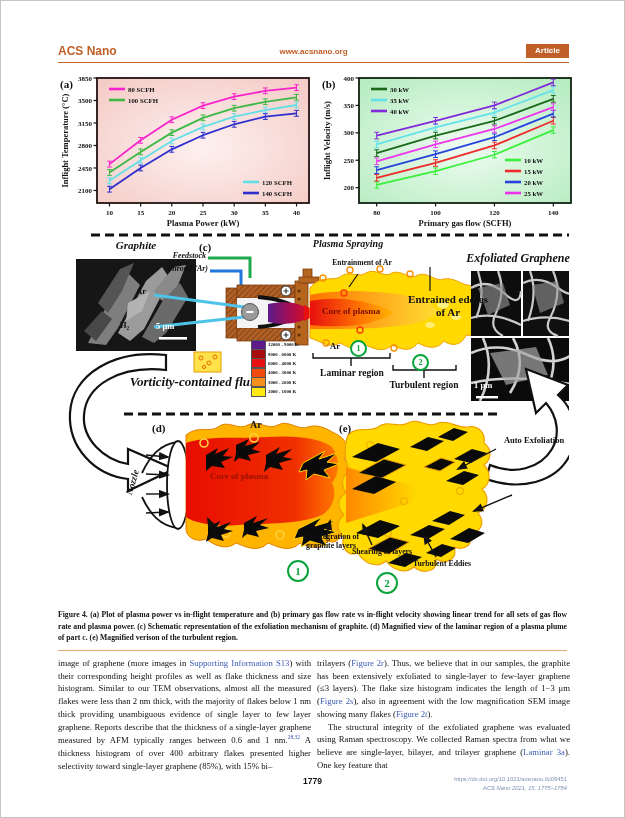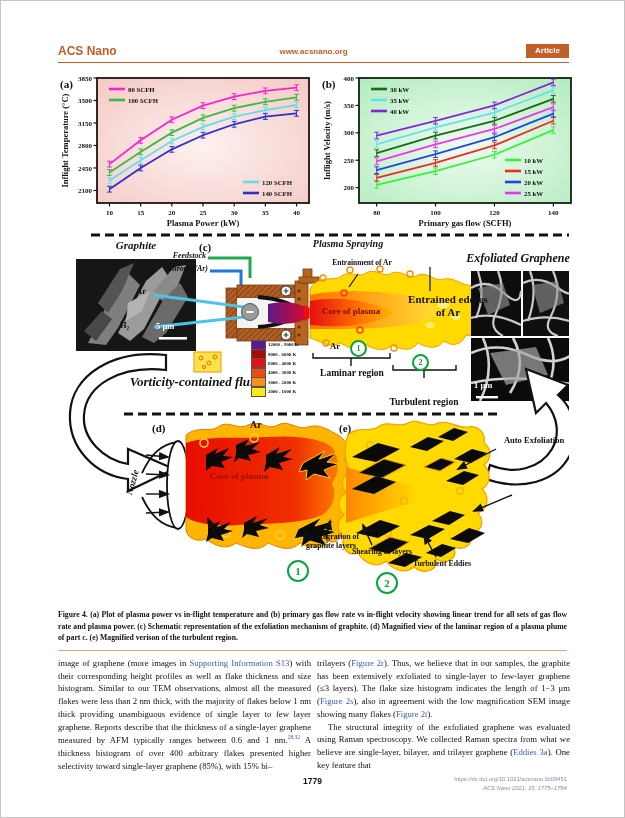--- a/index.html
+++ b/index.html
@@ -544,21 +544,21 @@
     <div class="flab ital" style="left:88px;top:31px;width:62px;font-size:8px;text-align:right;">Shroud (Ar)</div>
     <div class="flab" style="left:78px;top:54px;font-size:8.5px;">Ar</div>
     <div class="flab" style="left:62px;top:88px;font-size:8.5px;">H₂</div>
     <div class="flab ctr" style="left:262px;top:26px;width:84px;font-size:7.5px;">Entrainment of Ar</div>
     <div class="flab ctr" style="left:346px;top:12px;width:88px;font-size:11px;margin-top:48px;">Entrained eddies of Ar</div>
     <div class="flab" style="left:264px;top:73px;font-size:9px;color:#7a0d00;">Core of plasma</div>
     <div class="flab" style="left:272px;top:109px;font-size:8.5px;">Ar</div>
     <div class="circ-num" style="left:292px;top:107px;width:13px;height:13px;font-size:8px;line-height:13px;">1</div>
     <div class="flab ctr" style="left:235px;top:135px;width:118px;font-size:9.5px;">Laminar region</div>
     <div class="circ-num" style="left:354px;top:121px;width:13px;height:13px;font-size:8px;line-height:13px;">2</div>
-    <div class="flab ctr" style="left:303px;top:164px;width:126px;font-size:9.5px;">Turbulent region</div>
+    <div class="flab ctr" style="left:303px;top:147px;width:126px;font-size:9.5px;">Turbulent region</div>
     <div class="flab ital ctr" style="left:48px;top:142px;width:178px;font-size:13px;">Vorticity-contained fluid</div>
     <div class="tl-wrap">
         <div class="tl-row">
           <span class="tl-sw" style="background: rgb(92, 26, 138);"></span>
           <span class="tl-lb">12000 - 9000 K</span>
         </div>
         <div class="tl-row">
           <span class="tl-sw" style="background: rgb(168, 13, 13);"></span>
           <span class="tl-lb">9000 - 6000 K</span>
         </div>
@@ -597,21 +597,21 @@
   </div>
 
   <div class="caption">Figure 4. (a) Plot of plasma power vs in-flight temperature and (b) primary gas flow rate vs in-flight velocity showing linear trend for all sets of gas flow rate and plasma power. (c) Schematic representation of the exfoliation mechanism of graphite. (d) Magnified view of the laminar region of a plasma plume of part c. (e) Magnified verison of the turbulent region.</div>
   <div class="rule"></div>
 
   <div class="col col-l">
     <p><span>image of graphene (more images in </span><span class="link">Supporting Information S13</span><span>) with their corresponding height profiles as well as flake thickness and size histogram. Similar to our TEM observations, almost all the measured flakes were less than 2 nm thick, with the majority of flakes below 1 nm thick providing unambiguous evidence of single layer to few layer graphene. Reports describe that the thickness of a single-layer graphene measured by AFM typically ranges between 0.6 and 1 nm.</span><span class="sup">28,32</span><span> A thickness histogram of over 400 arbitrary flakes presented higher selectivity toward single-layer graphene (85%), with 15% bi–</span></p>
   </div>
   <div class="col col-r">
     <p><span>trilayers (</span><span class="link">Figure 2r</span><span>). Thus, we believe that in our samples, the graphite has been extensively exfoliated to single-layer to few-layer graphene (≤3 layers). The flake size histogram indicates the length of 1−3 μm (</span><span class="link">Figure 2s</span><span>), also in agreement with the low magnification SEM image showing many flakes (</span><span class="link">Figure 2t</span><span>).</span></p>
-    <p class="ind"><span>The structural integrity of the exfoliated graphene was evaluated using Raman spectroscopy. We collected Raman spectra from what we believe are single-layer, bilayer, and trilayer graphene (</span><span class="link">Eddies 3a</span><span>). One key feature that</span></p>
+    <p class="ind"><span>The structural integrity of the exfoliated graphene was evaluated using Raman spectroscopy. We collected Raman spectra from what we believe are single-layer, bilayer, and trilayer graphene (</span><span class="link">Laminar 3a</span><span>). One key feature that</span></p>
   </div>
 
   <div class="pageno">1779</div>
   <div class="foot-r">
     <div>https://dx.doi.org/10.1021/acsnano.0c09451</div>
     <div class="foot-cit">ACS Nano 2021, 15, 1775−1784</div>
   </div>
 
 </div>
 

